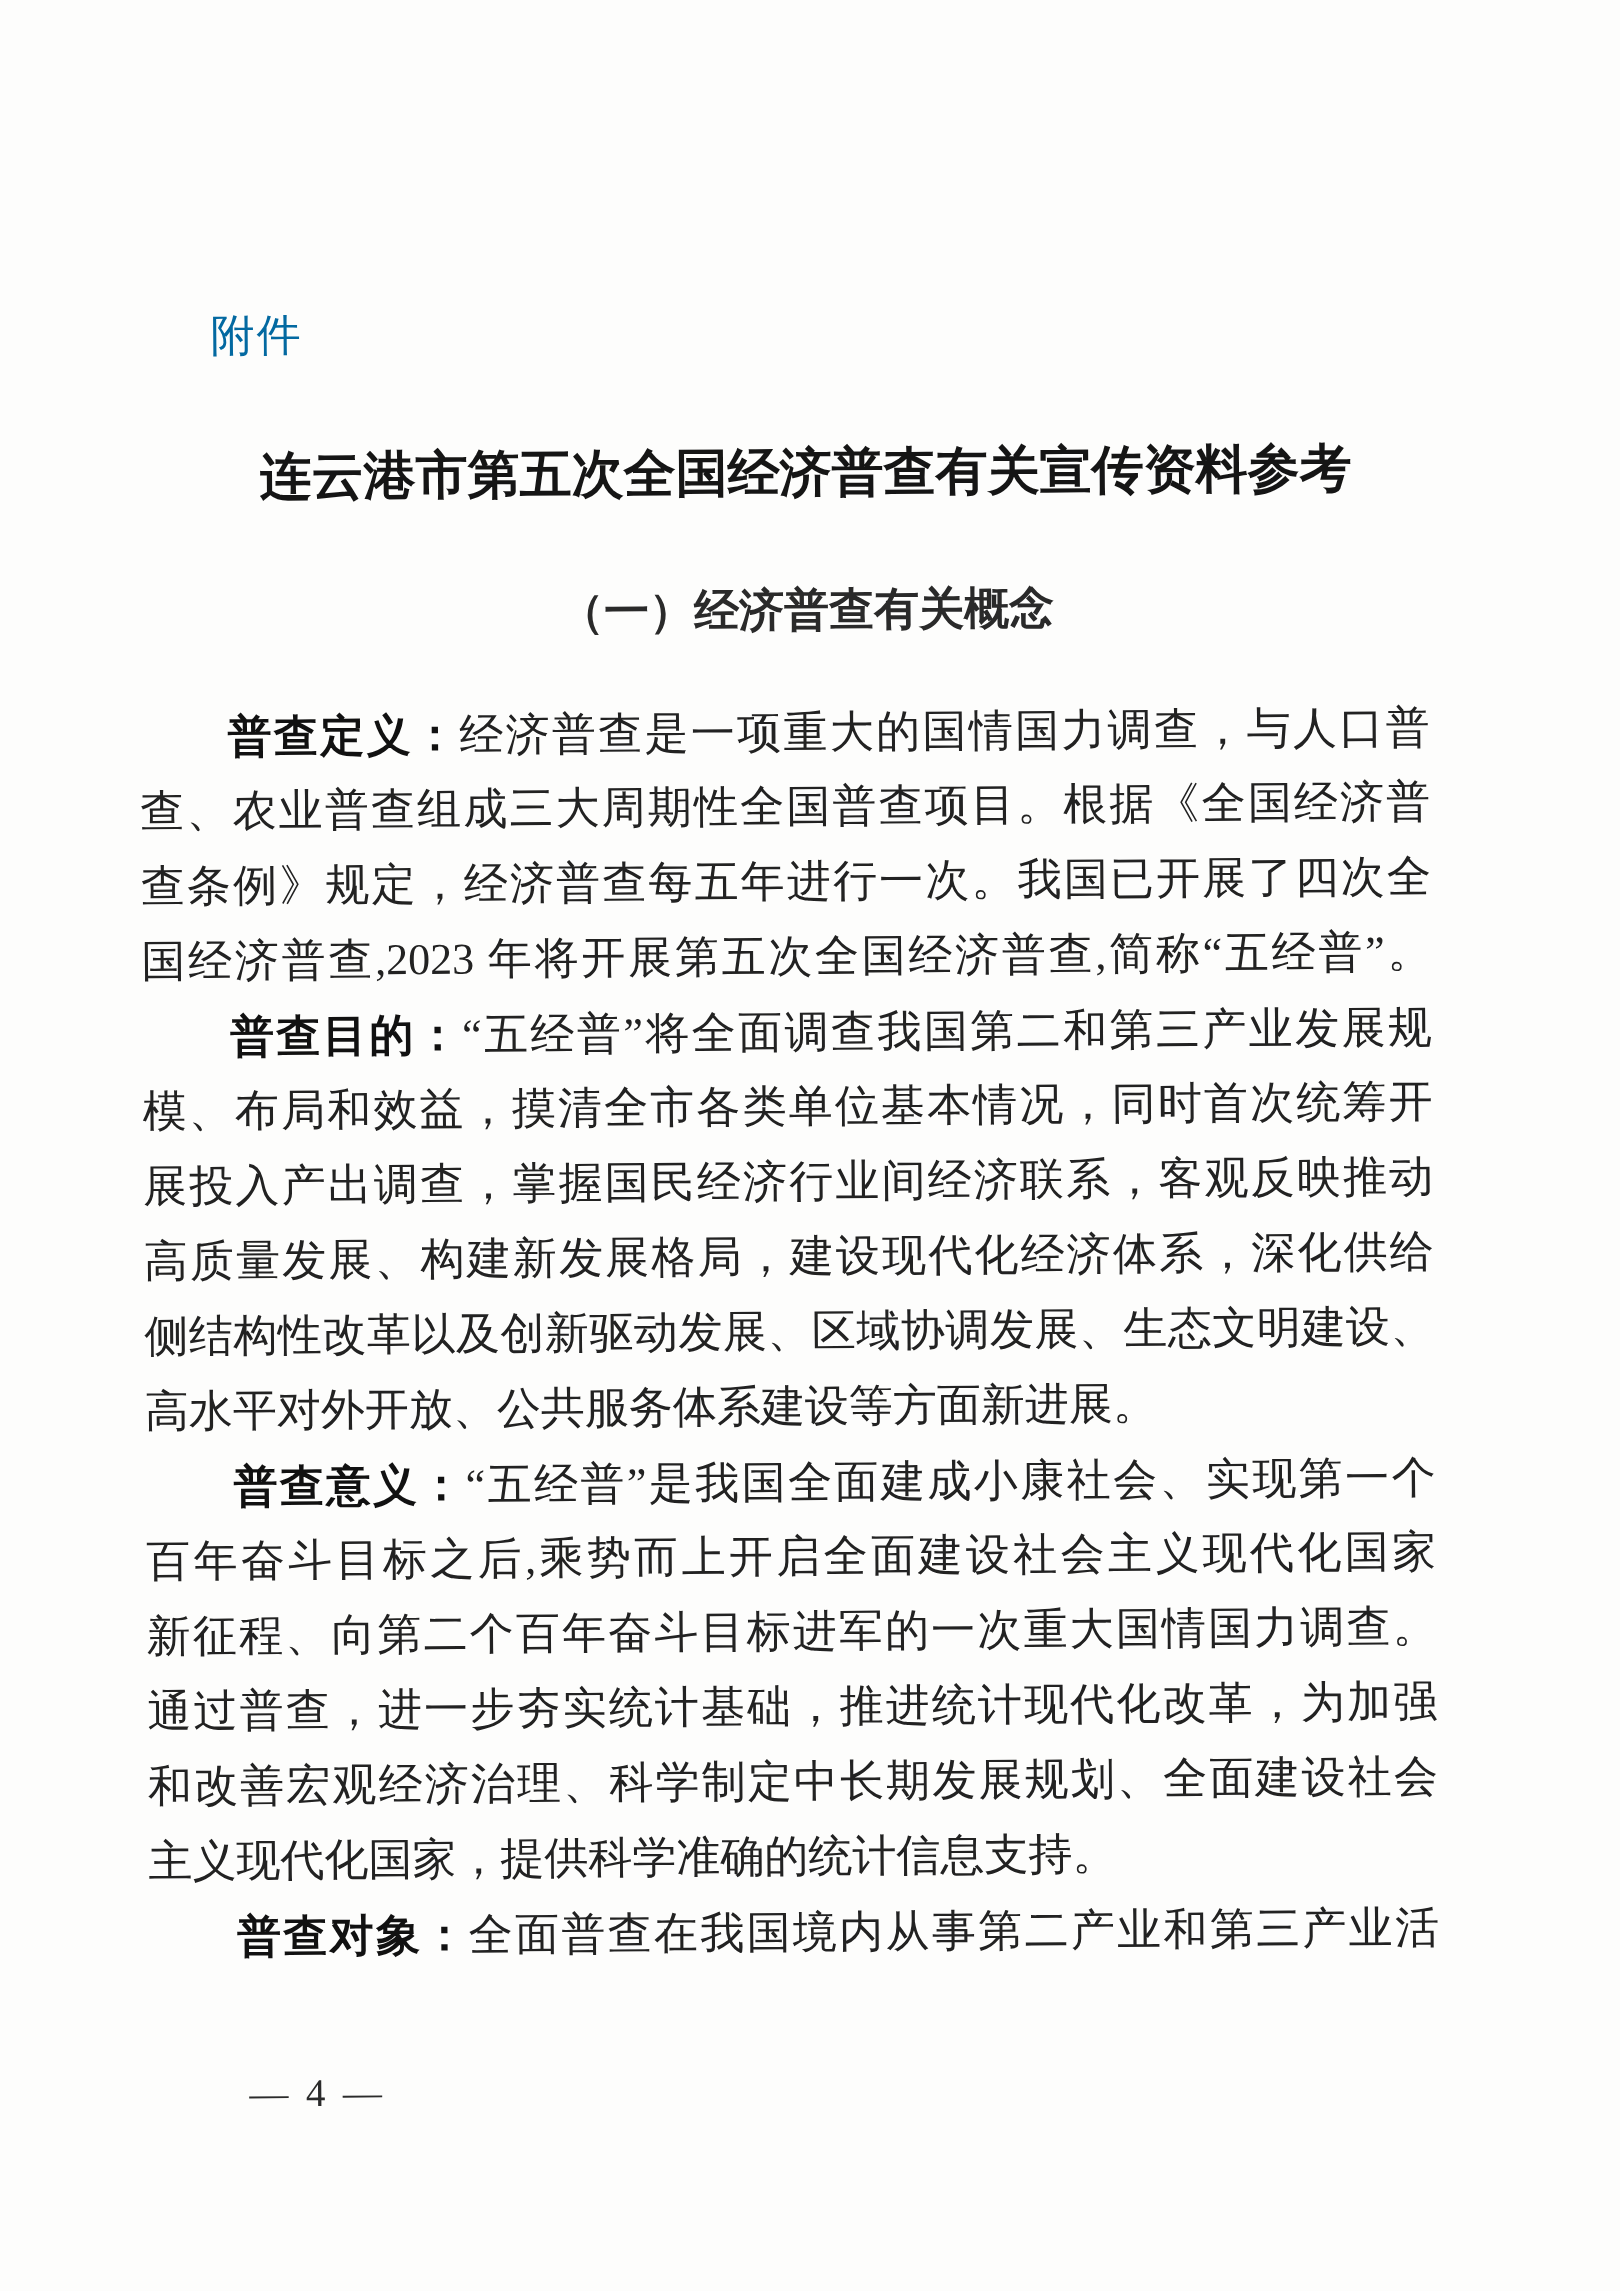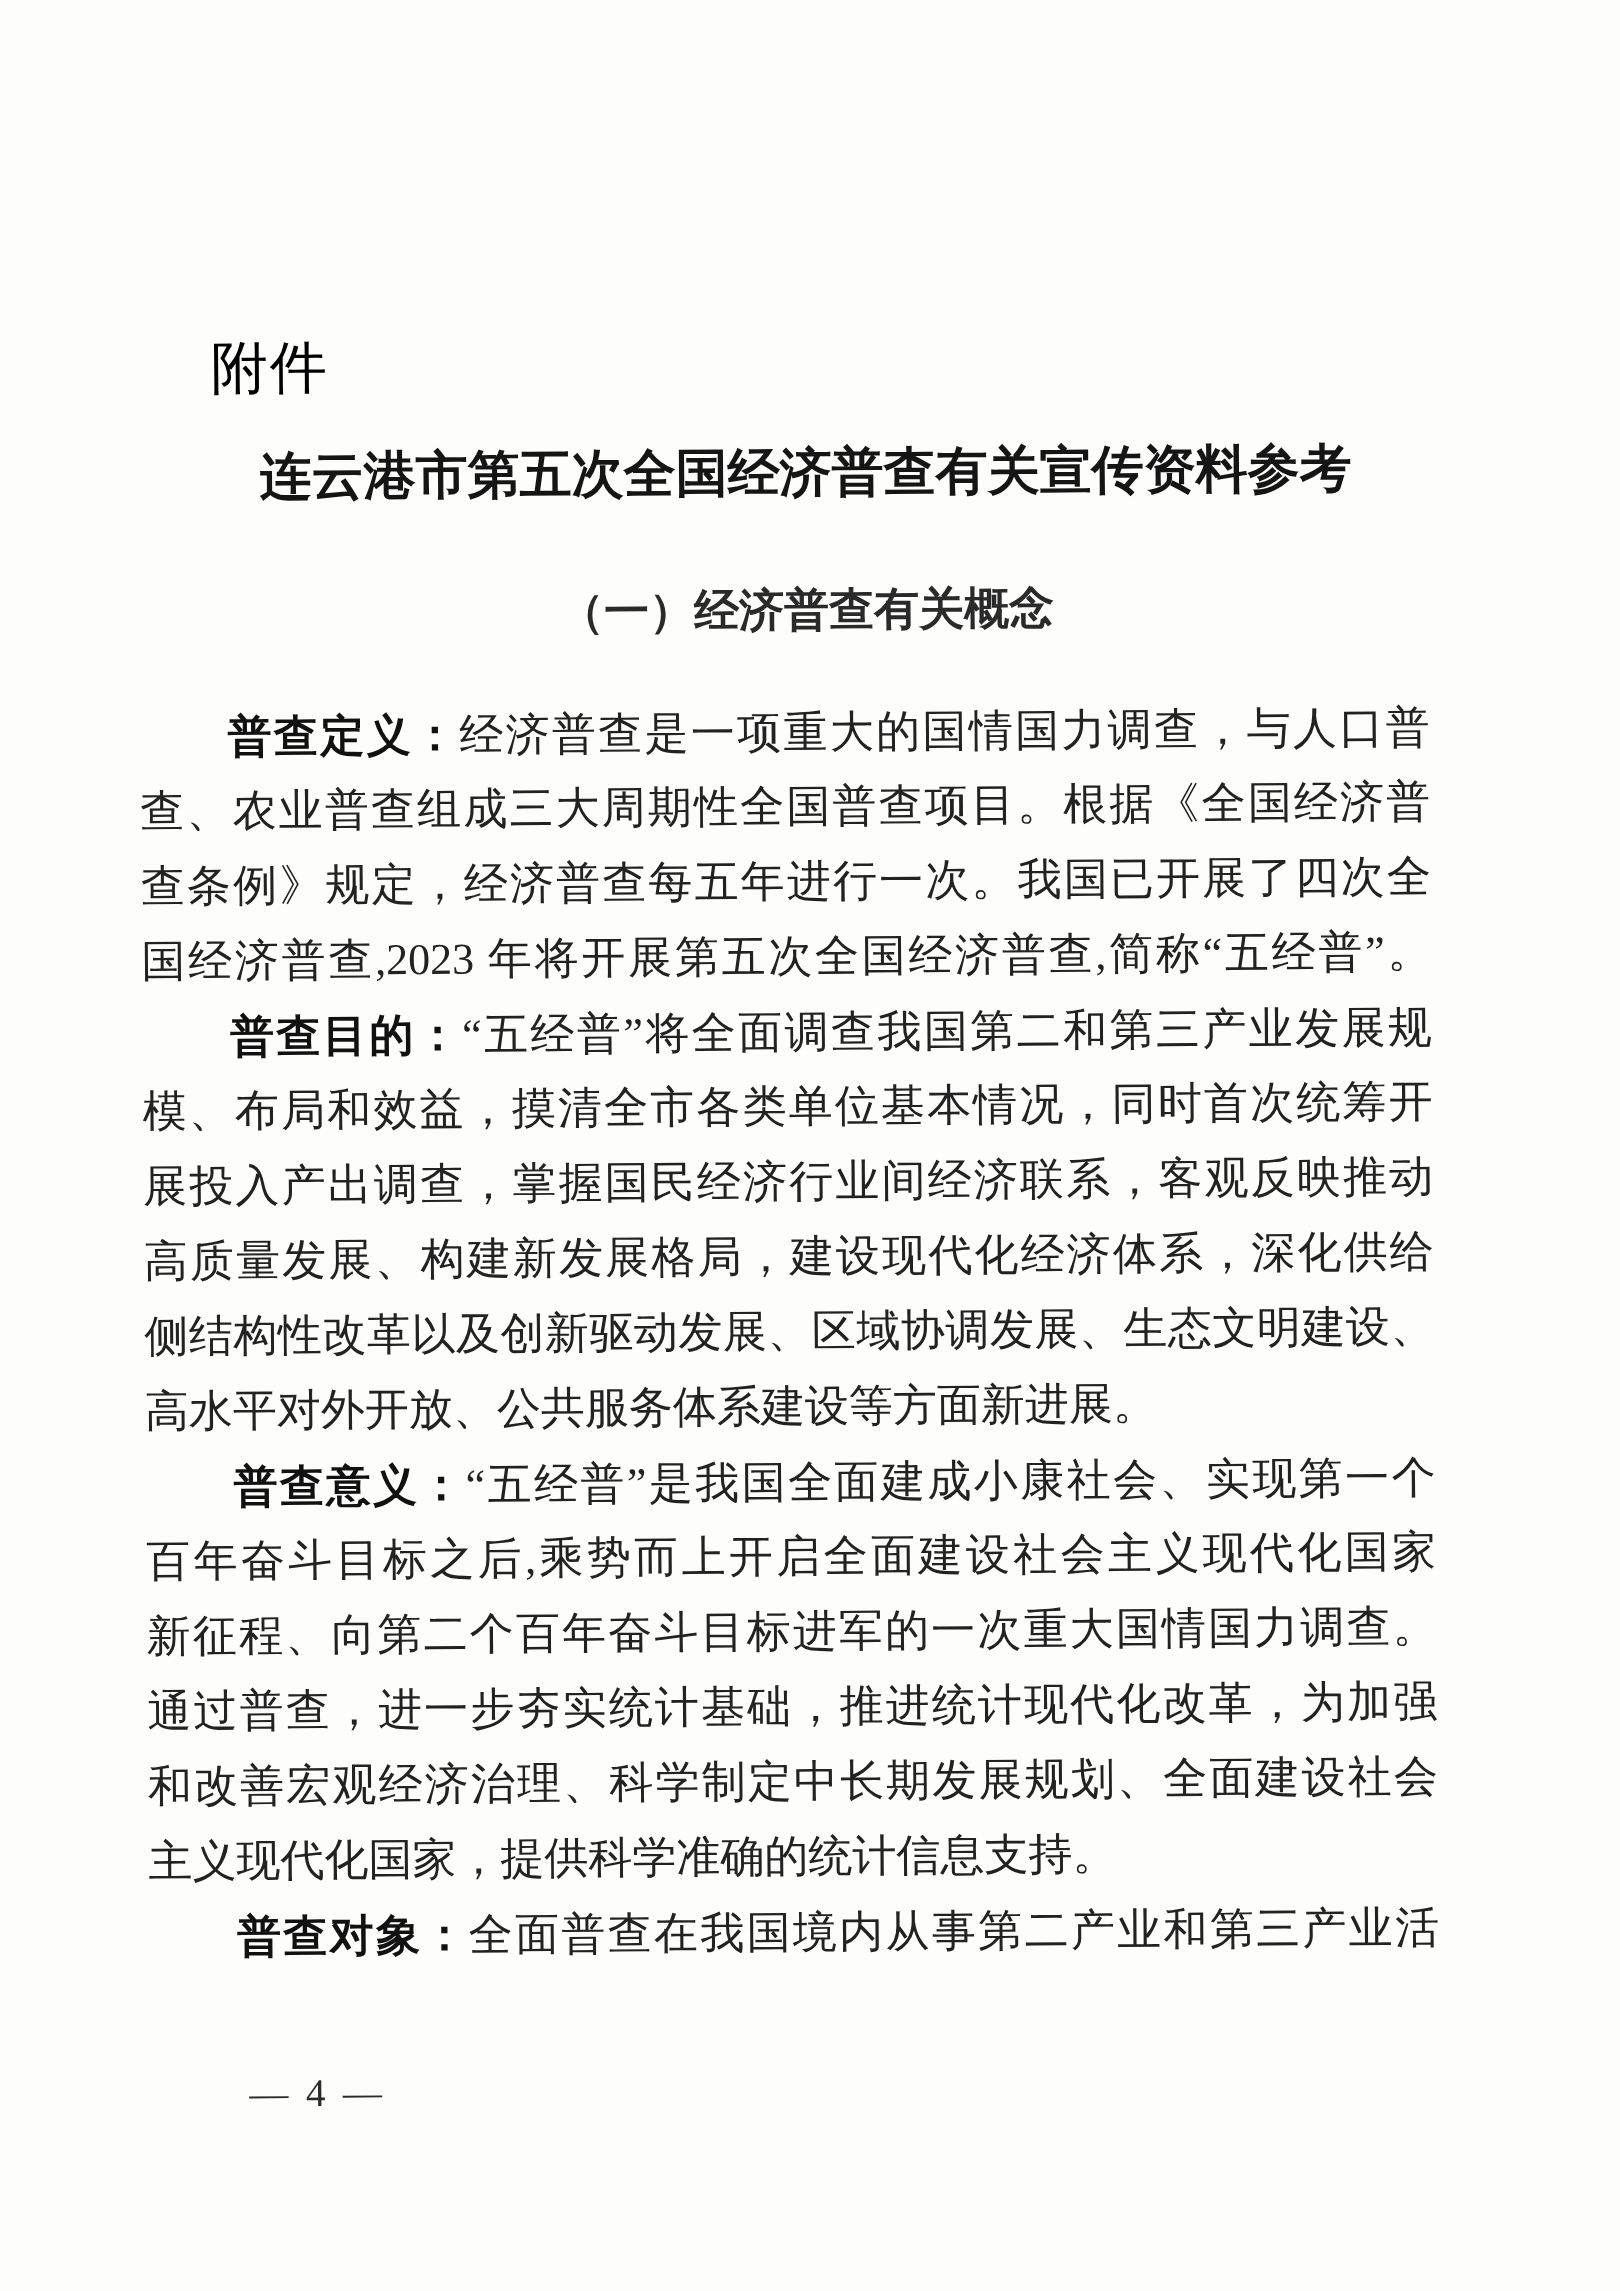--- a/index.html
+++ b/index.html
@@ -11,24 +11,23 @@
     font-family:"Liberation Serif","DejaVu Serif",serif;
     color:#1f1f1f;
   }
   .scan{
     position:absolute;inset:0;
     transform:rotate(-0.45deg);
     transform-origin:50% 45%;
   }
   .attachment{
     position:absolute;left:216px;top:306px;
-    font-size:57px;line-height:51px;
+    font-size:44px;line-height:51px;
     letter-spacing:2px;
-    color:#000000;
-    margin-top:32px;
+    color:#0369a1;
   }
   .title{
     position:absolute;left:0;top:441px;width:1620px;
     margin:0;
     text-align:center;
     font-size:52px;line-height:63px;
     font-weight:bold;
     letter-spacing:0px;
     color:#151515;
     font-family:"Liberation Serif","DejaVu Serif",serif;

